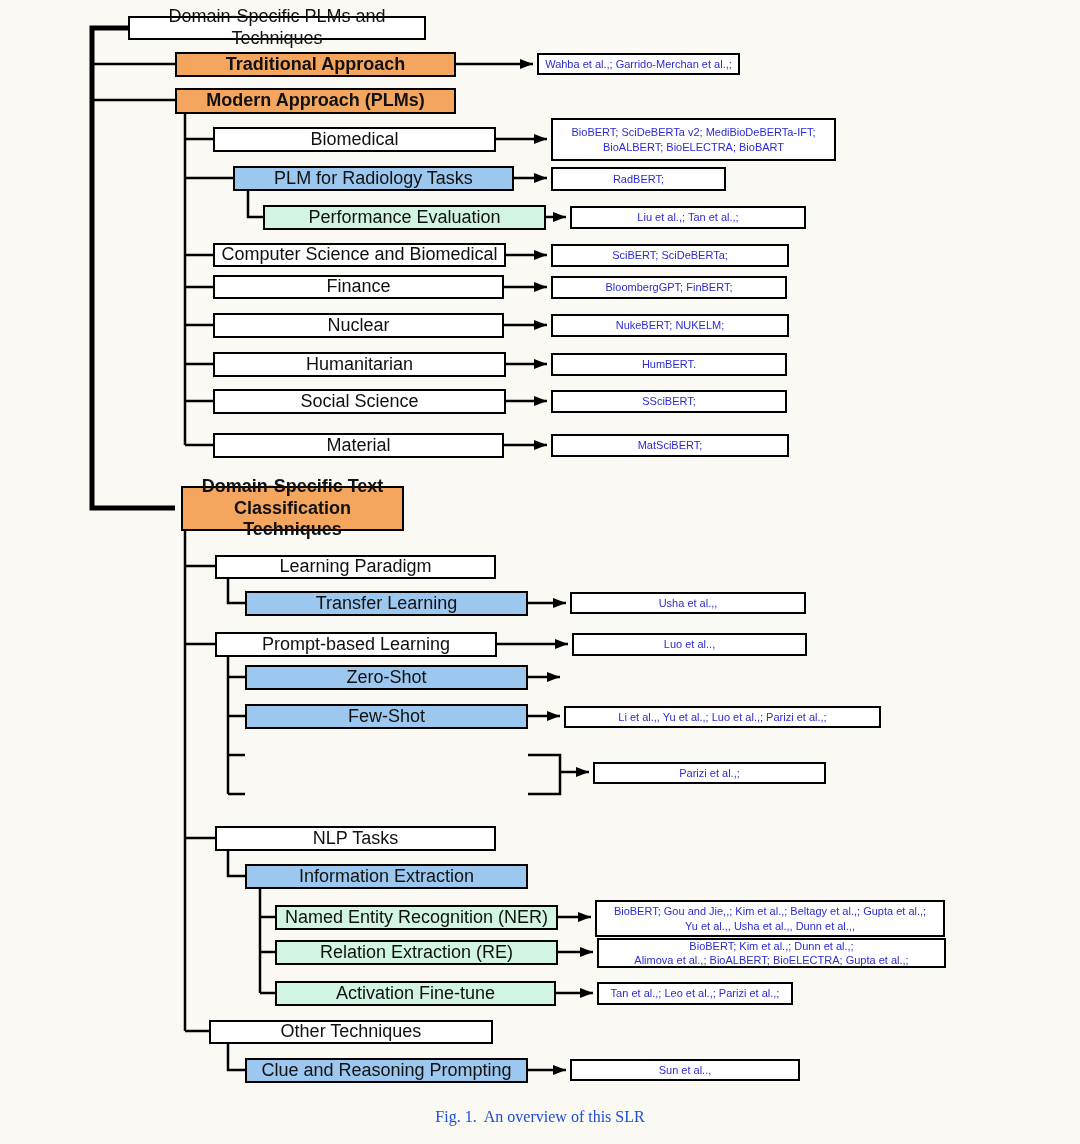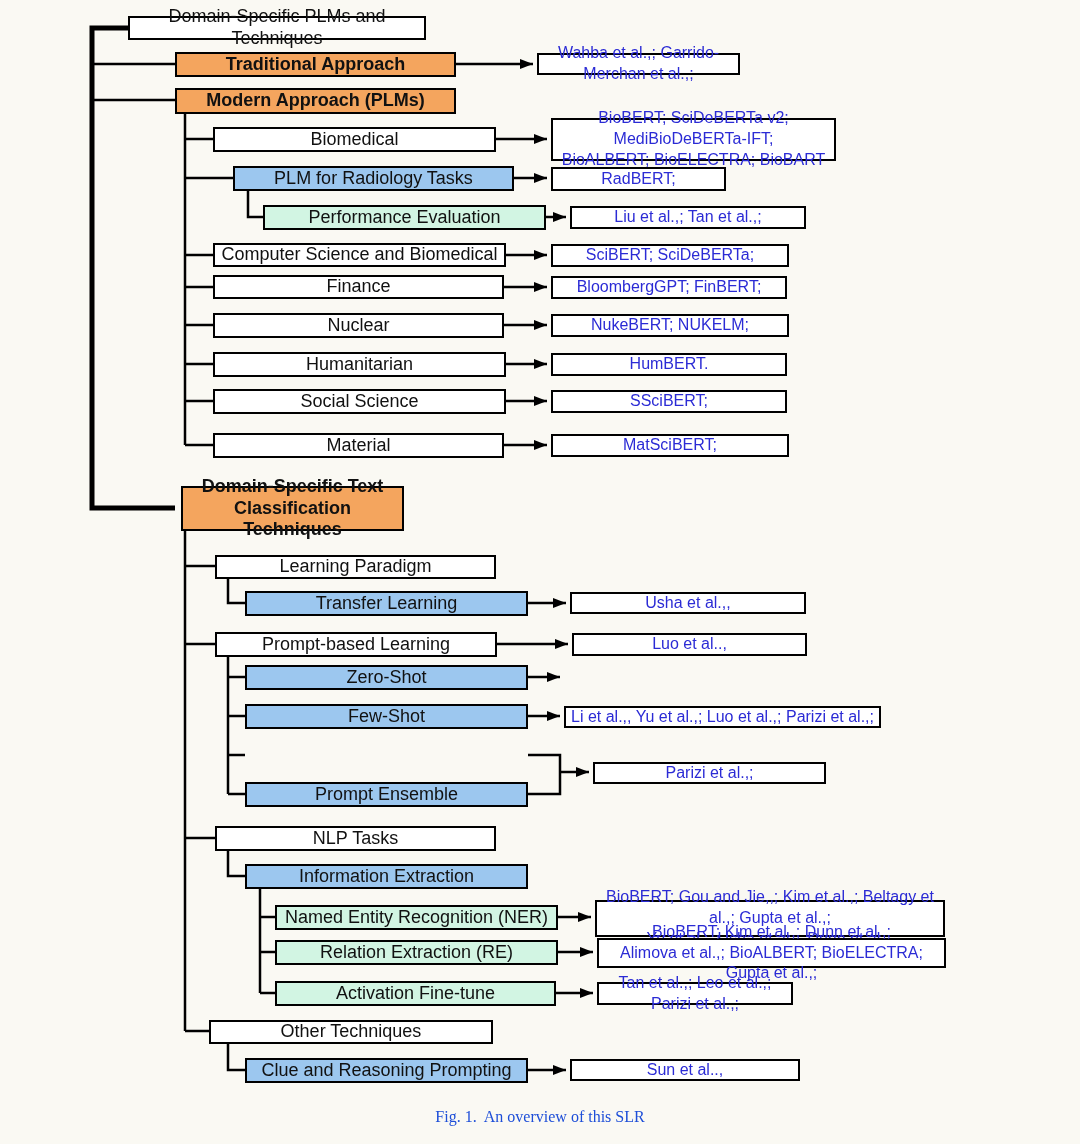--- a/index.html
+++ b/index.html
@@ -12,21 +12,21 @@
     display:flex;align-items:center;justify-content:center;
     font-size:18px;line-height:1.2;text-align:center;white-space:pre-line;
   }
   .orange{background:#f4a55e;font-weight:bold;}
   .blue{background:#9cc7ef;}
   .green{background:#d2f5e3;}
   .refbox{
     position:absolute;z-index:1;box-sizing:border-box;
     border:2px solid #000;background:#fff;color:#2b2bd5;
     display:flex;align-items:center;justify-content:center;
-    font-size:16px;line-height:1.3;text-align:center;white-space:pre-line;
+    font-size:11px;line-height:1.3;text-align:center;white-space:pre-line;
     padding:0 4px;
   }
   .caption{
     position:absolute;left:0;top:1108px;width:100%;z-index:1;
     text-align:center;font-family:"Liberation Serif",serif;
     font-size:16px;color:#1d4ed8;white-space:pre-wrap;
   }
 </style>
 </head>
 <body>
@@ -116,21 +116,20 @@
   <div class="box" style="left:213px;top:433px;width:291px;height:25px">Material</div>
 
   <div class="box orange" style="left:181px;top:486px;width:223px;height:45px">Domain-Specific Text Classification
 Techniques</div>
 
   <div class="box" style="left:215px;top:555px;width:281px;height:24px">Learning Paradigm</div>
   <div class="box blue" style="left:245px;top:591px;width:283px;height:25px">Transfer Learning</div>
   <div class="box" style="left:215px;top:632px;width:282px;height:25px">Prompt-based Learning</div>
   <div class="box blue" style="left:245px;top:665px;width:283px;height:25px">Zero-Shot</div>
   <div class="box blue" style="left:245px;top:704px;width:283px;height:25px">Few-Shot</div>
-  <div class="box blue" style="left:245px;top:782px;width:283px;height:25px">Prompt Ensemble</div>
   <div class="box" style="left:215px;top:826px;width:281px;height:25px">NLP Tasks</div>
   <div class="box blue" style="left:245px;top:864px;width:283px;height:25px">Information Extraction</div>
   <div class="box green" style="left:275px;top:905px;width:283px;height:25px">Named Entity Recognition (NER)</div>
   <div class="box green" style="left:275px;top:940px;width:283px;height:25px">Relation Extraction (RE)</div>
   <div class="box green" style="left:275px;top:981px;width:281px;height:25px">Activation Fine-tune</div>
   <div class="box" style="left:209px;top:1020px;width:284px;height:24px">Other Techniques</div>
   <div class="box blue" style="left:245px;top:1058px;width:283px;height:25px">Clue and Reasoning Prompting</div>
 
   <div class="refbox" style="left:537px;top:53px;width:203px;height:22px">Wahba et al.,; Garrido-Merchan et al.,;</div>
   <div class="refbox" style="left:551px;top:118px;width:285px;height:43px">BioBERT; SciDeBERTa v2; MediBioDeBERTa-IFT;

